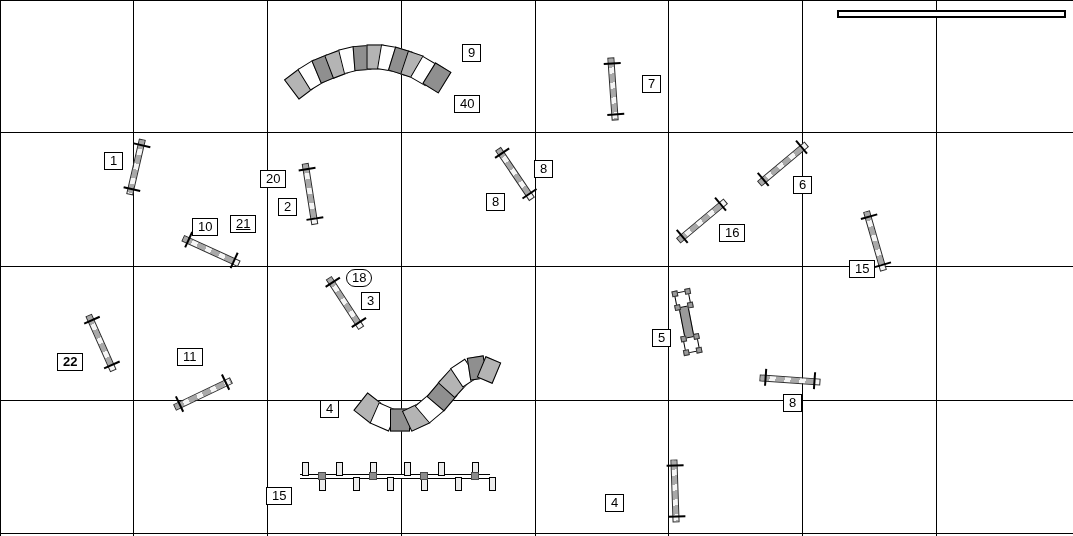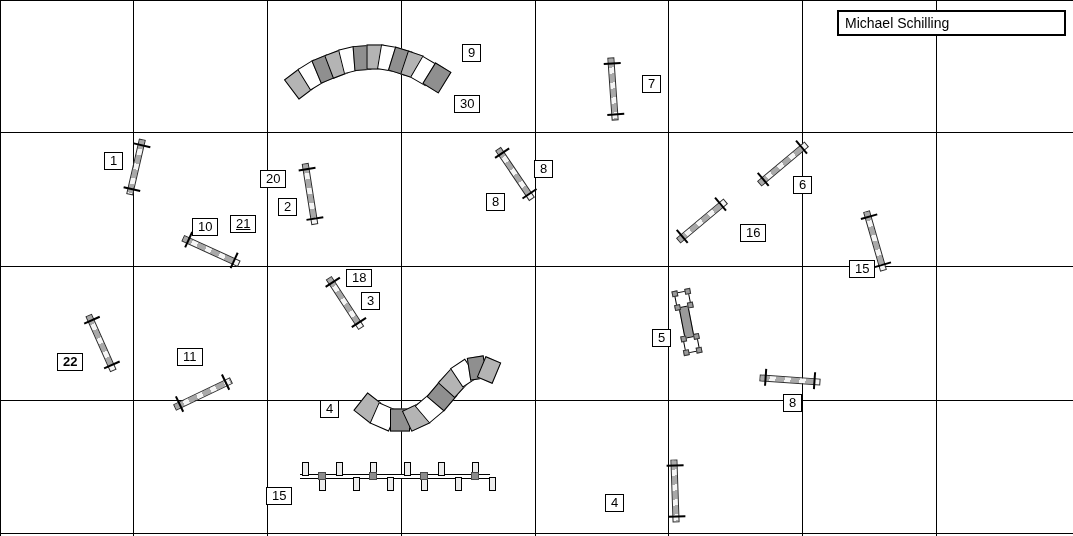--- a/index.html
+++ b/index.html
@@ -22,21 +22,20 @@
   .numlabel{position:absolute;border:1px solid #000;background:#fff;color:#000;
             font-size:13px;line-height:16px;padding:0 5px;z-index:6;}
   .titlebox{position:absolute;left:837px;top:10px;width:213px;border:2px solid #000;background:#fff;
             padding:2px 6px;font-size:14px;line-height:18px;color:#000;z-index:6;}
 </style>
 </head>
 <body>
 
 <div id="field">
   <div class="titlebox">
-    <div>Michael Schilling</div>
   </div>
 <div class="vline" style="left: 0px;"></div>
     <div class="vline" style="left: 133px;"></div>
     <div class="vline" style="left: 267px;"></div>
     <div class="vline" style="left: 401px;"></div>
     <div class="vline" style="left: 535px;"></div>
     <div class="vline" style="left: 668px;"></div>
     <div class="vline" style="left: 802px;"></div>
     <div class="vline" style="left: 936px;"></div>
     <div class="hline" style="top: 0px;"></div>
@@ -158,20 +157,20 @@
     <div class="numlabel" style="left: 793px; top: 176px;">6</div>
     <div class="numlabel" style="left: 642px; top: 75px;">7</div>
     <div class="numlabel" style="left: 486px; top: 193px;">8</div>
     <div class="numlabel" style="left: 462px; top: 44px;">9</div>
     <div class="numlabel" style="left: 192px; top: 218px;">10</div>
     <div class="numlabel" style="left: 177px; top: 348px;">11</div>
     <div class="numlabel" style="left: 266px; top: 487px;">15</div>
     <div class="numlabel" style="left: 605px; top: 494px;">4</div>
     <div class="numlabel" style="left: 783px; top: 394px;">8</div>
     <div class="numlabel" style="left: 849px; top: 260px;">15</div>
-    <div class="numlabel" style="left: 740px; top: 224px;">16</div>
+    <div class="numlabel" style="left: 719px; top: 224px;">16</div>
     <div class="numlabel" style="left: 534px; top: 160px;">8</div>
-    <div class="numlabel" style="left: 346px; top: 269px;">18</div>
+    <div class="numlabel" style="left: 346px; top: 269px; border-radius: 9px;">18</div>
     <div class="numlabel" style="left: 260px; top: 170px;">20</div>
-    <div class="numlabel" style="left: 454px; top: 95px;">30</div>
+    <div class="numlabel" style="left: 454px; top: 95px;">40</div>
     <div class="numlabel" style="left: 230px; top: 215px; text-decoration: underline;">21</div>
     <div class="numlabel" style="left: 57px; top: 353px; font-weight: bold;">22</div>
   </div>
 
 </body></html>

